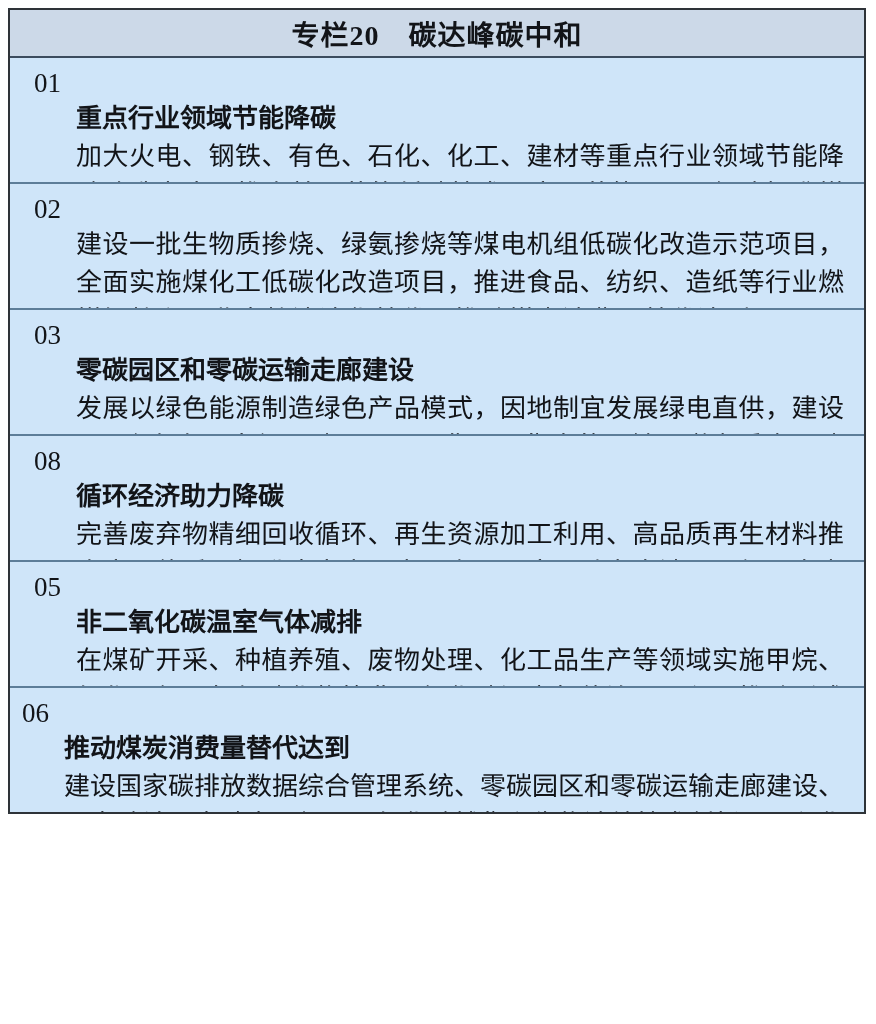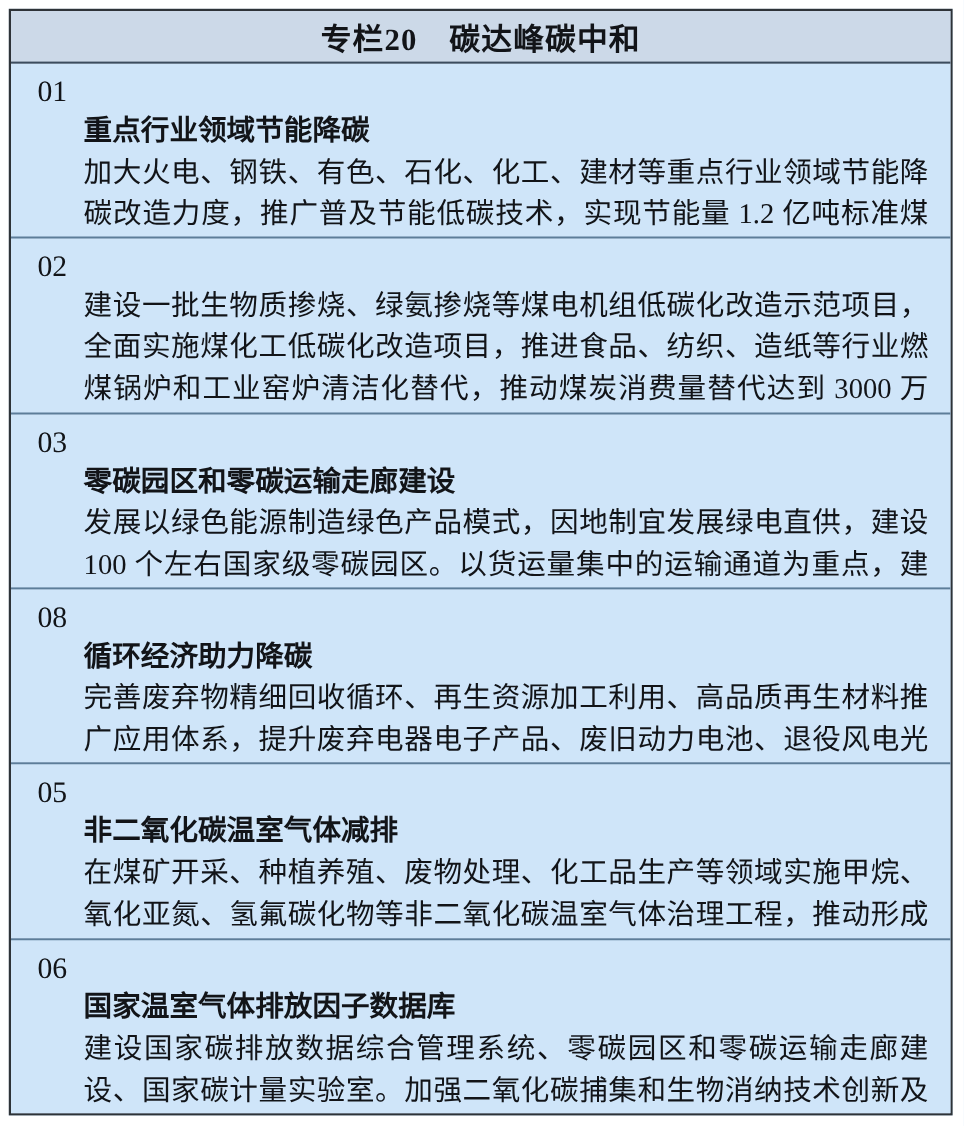--- a/index.html
+++ b/index.html
@@ -9,21 +9,21 @@
     width: 876px;
     height: 1024px;
     font-family: "Liberation Serif", "DejaVu Serif", serif;
     color: #121418;
   }
   .panel {
     position: absolute;
     left: 8px;
     top: 8px;
     width: 858px;
-    height: 1006px;
+    height: 806px;
     box-sizing: border-box;
     border: 2px solid #2e3338;
     display: flex;
     flex-direction: column;
     background: #cfe5f9;
   }
   .panel-header {
     flex: 0 0 46px;
     background: #ccd9e8;
     border-bottom: 2px solid #3c4c5e;
@@ -41,20 +41,21 @@
     background: #cfe5f9;
     border-bottom: 2px solid #5d7d99;
     box-sizing: border-box;
     display: flex;
     align-items: flex-start;
     padding: 6px 20px 0 24px;
     overflow: hidden;
   }
   .section-row:last-child {
     border-bottom: none;
+    padding-left: 12px;
   }
   .section-number {
     flex: 0 0 42px;
     font-size: 27px;
     line-height: 38px;
     font-weight: normal;
   }
   .section-content {
     flex: 1 1 auto;
     min-width: 0;
@@ -116,18 +117,18 @@
     <span class="section-number">05</span>
     <div class="section-content">
       <div class="section-title">非二氧化碳温室气体减排</div>
       <div class="section-body">在煤矿开采、种植养殖、废物处理、化工品生产等领域实施甲烷、氧化亚氮、氢氟碳化物等非二氧化碳温室气体治理工程，推动形成 3000 万吨二氧化碳当量减排能力。</div>
     </div>
   </div>
 
   <div class="section-row">
     <span class="section-number">06</span>
     <div class="section-content">
-      <div class="section-title">国家温室气体排放因子数据库</div>
+      <div class="section-title">推动煤炭消费量替代达到</div>
       <div class="section-body">建设国家碳排放数据综合管理系统、零碳园区和零碳运输走廊建设、国家碳计量实验室。加强二氧化碳捕集和生物消纳技术创新及工程化应用，支持碳捕集利用与封存示范项目建设。</div>
     </div>
   </div>
 
 </div>
 
 </body></html>

